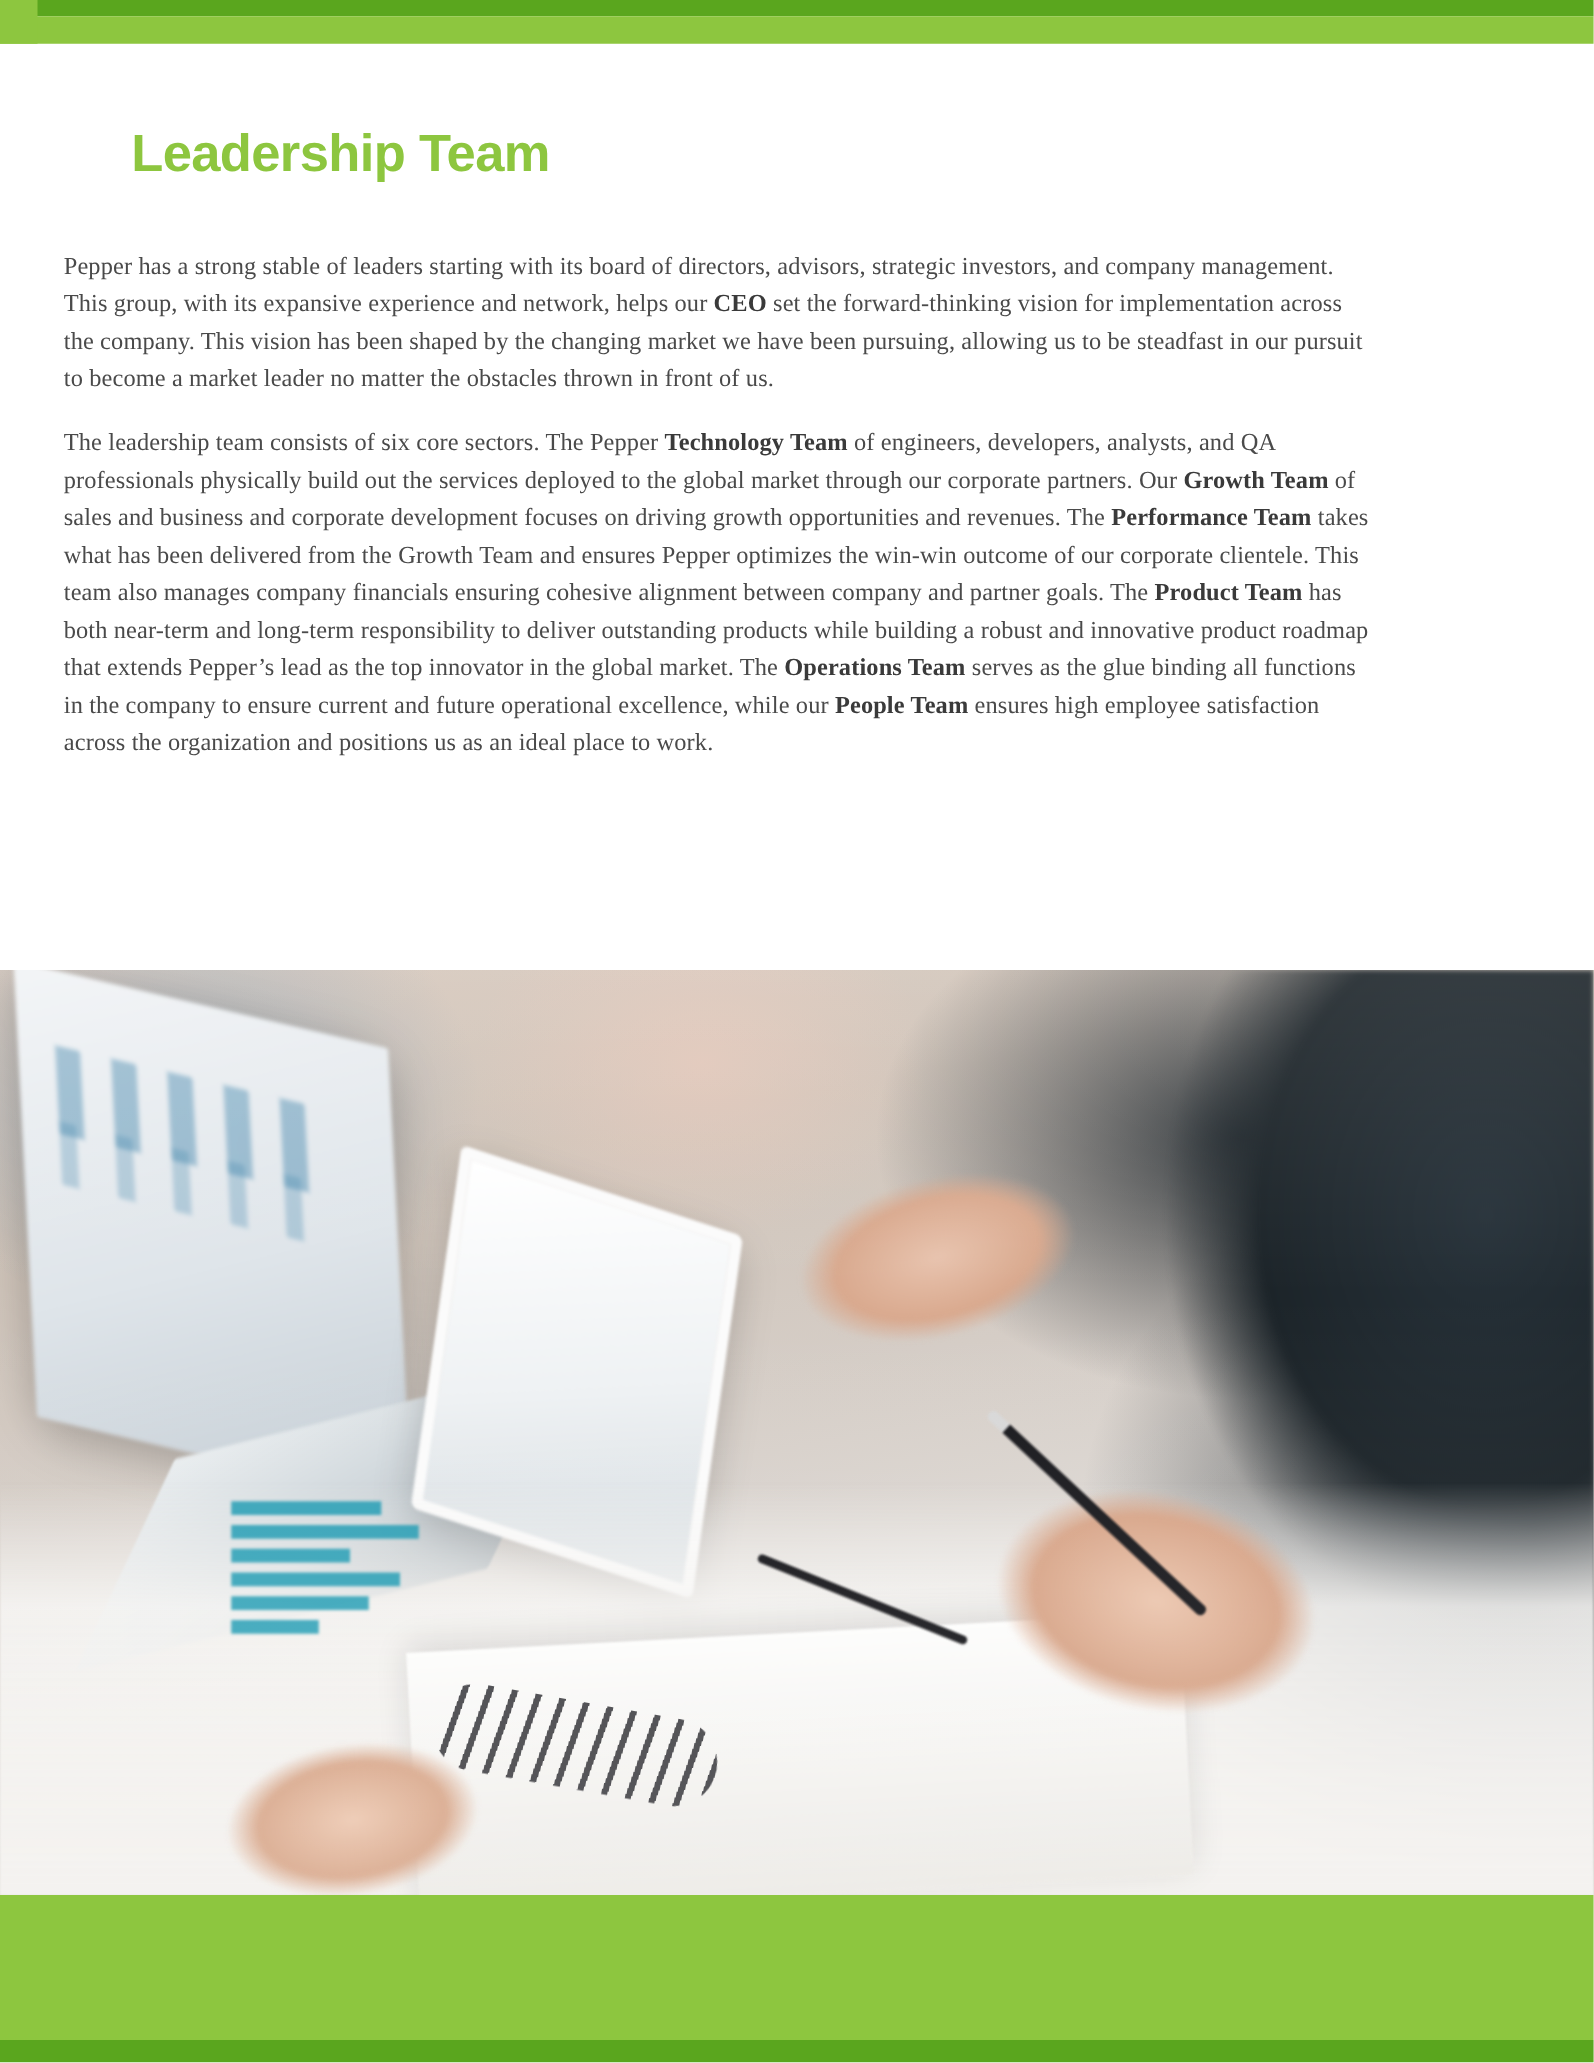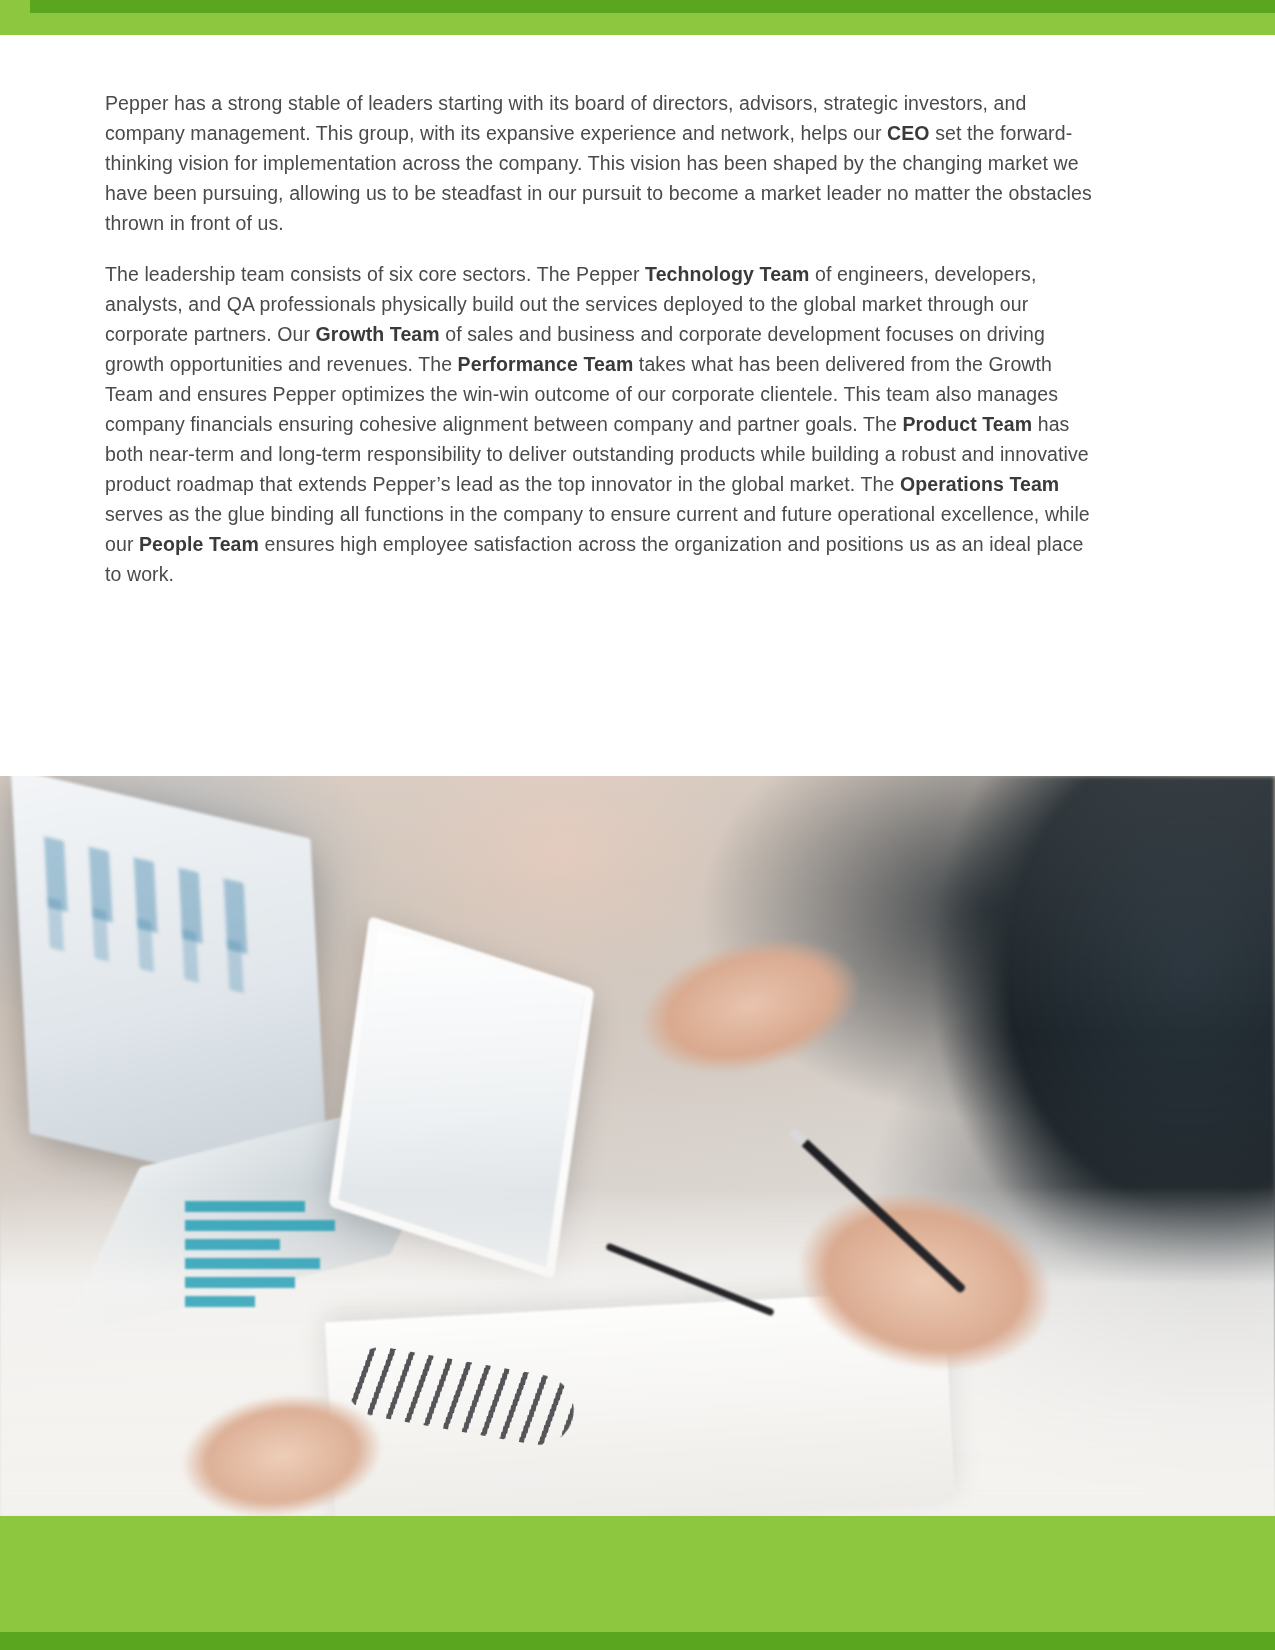--- a/index.html
+++ b/index.html
@@ -53,21 +53,22 @@
     margin: 0;
     padding: 65px 0 0 105px;
     font-size: 42px;
     font-weight: bold;
     letter-spacing: -0.5px;
     color: #8dc63f;
     line-height: 1.1;
   }
 
   .body-copy {
-    padding: 0 175px 0 105px;
+    padding: 0 175px 0 51px;
+    font-family: Liberation Serif, serif;
   }
 
   .para {
     margin: 0;
     color: #4a4a4a;
     font-size: 19.5px;
     line-height: 1.54;
     letter-spacing: 0.1px;
   }
   .para.first { margin-top: 53px; }
@@ -279,20 +280,21 @@
 </style>
 </head>
 <body>
 
 <div class="top-bar-dark"></div>
 <div class="top-bar-light"></div>
 <div class="top-bar-accent"></div>
 
 <div class="page">
 
+  <h1 class="title">Leadership Team</h1>
 
   <div class="body-copy">
     <p class="para first">Pepper has a strong stable of leaders starting with its board of directors, advisors, strategic investors, and company management. This group, with its expansive experience and network, helps our <b>CEO</b> set the forward-thinking vision for implementation across the company. This vision has been shaped by the changing market we have been pursuing, allowing us to be steadfast in our pursuit to become a market leader no matter the obstacles thrown in front of us.</p>
     <p class="para second">The leadership team consists of six core sectors. The Pepper <b>Technology Team</b> of engineers, developers, analysts, and QA professionals physically build out the services deployed to the global market through our corporate partners. Our <b>Growth Team</b> of sales and business and corporate development focuses on driving growth opportunities and revenues. The <b>Performance Team</b> takes what has been delivered from the Growth Team and ensures Pepper optimizes the win-win outcome of our corporate clientele. This team also manages company financials ensuring cohesive alignment between company and partner goals. The <b>Product Team</b> has both near-term and long-term responsibility to deliver outstanding products while building a robust and innovative product roadmap that extends Pepper’s lead as the top innovator in the global market. The <b>Operations Team</b> serves as the glue binding all functions in the company to ensure current and future operational excellence, while our <b>People Team</b> ensures high employee satisfaction across the organization and positions us as an ideal place to work.</p>
   </div>
 
 </div>
 
 <div class="photo">
   <div class="photo-inner"></div>

